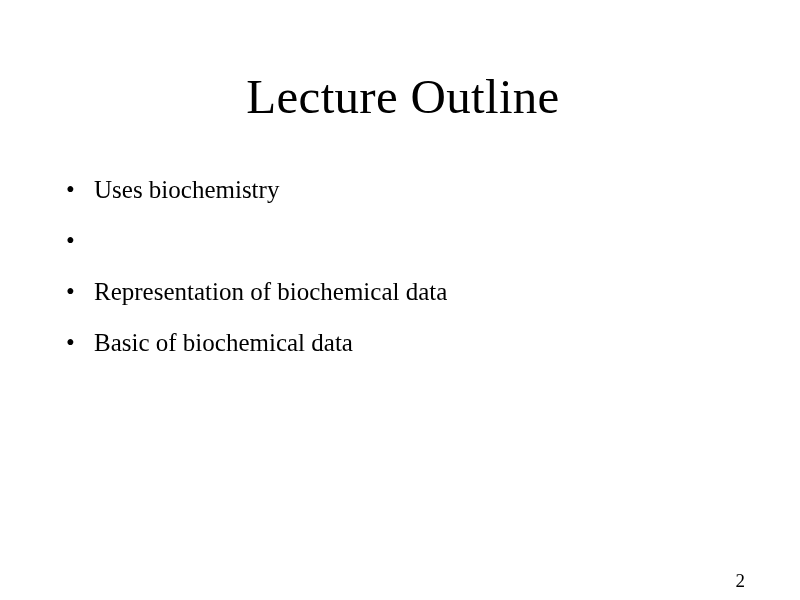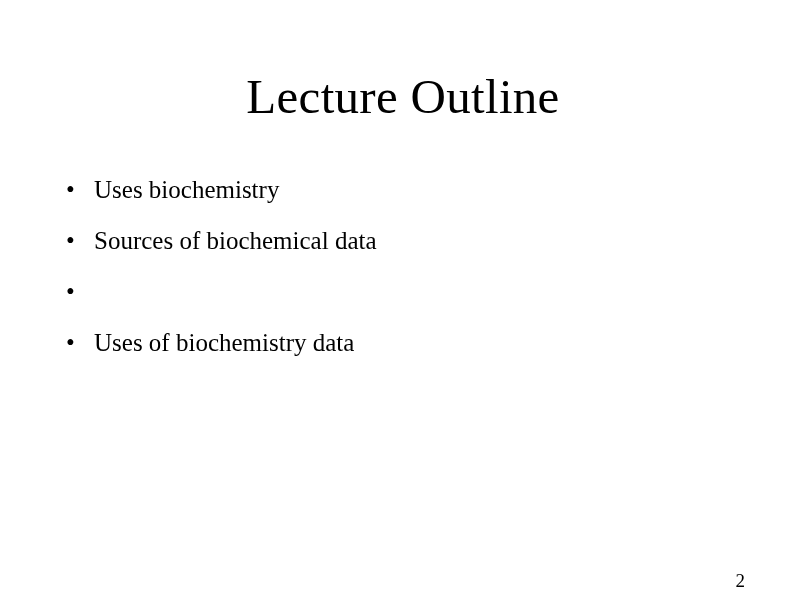--- a/index.html
+++ b/index.html
@@ -101,29 +101,29 @@
 
   <ul class="bullet-list">
 
     <li class="bullet-item">
       <span class="bullet-marker">•</span>
       <span class="bullet-text">Uses biochemistry</span>
     </li>
 
     <li class="bullet-item">
       <span class="bullet-marker">•</span>
-      <span class="bullet-text">Sources of biochemical data</span>
     </li>
 
     <li class="bullet-item">
       <span class="bullet-marker">•</span>
+      <span class="bullet-text">Representation of biochemical data</span>
     </li>
 
     <li class="bullet-item">
       <span class="bullet-marker">•</span>
-      <span class="bullet-text">Uses of biochemistry data</span>
+      <span class="bullet-text">Basic of biochemical data</span>
     </li>
 
   </ul>
 
   <div class="page-number">2</div>
 
 </div>
 
 </body></html>

